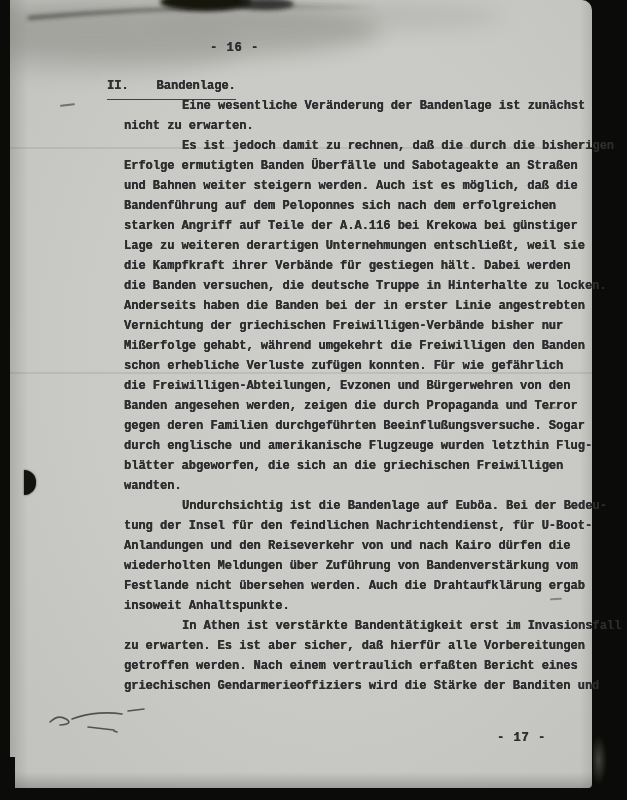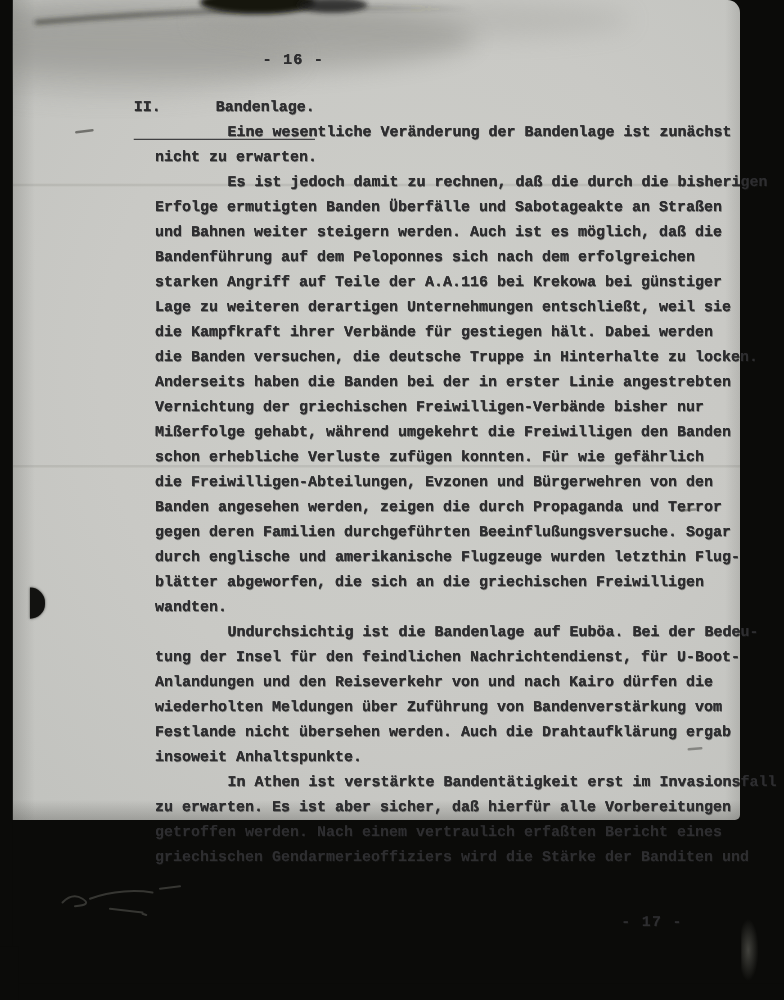--- a/index.html
+++ b/index.html
@@ -2,21 +2,21 @@
 <html style="--paper: #c9c9c5; --ink: #2e2e30; --scan-border: #0b0b09; --pencil: #44443f;"><head>
 <meta charset="utf-8">
 <style>
   html,body{margin:0;padding:0;}
   body{
     width:627px;height:800px;position:relative;overflow:hidden;
     background:var(--scan-border,#0b0b09);
     font-family:"Liberation Mono","DejaVu Sans Mono",monospace;
   }
   .page{
-    position:absolute;left:10px;top:0;width:582px;height:656px;
+    position:absolute;left:10px;top:0;width:582px;height:788px;
     background:
       linear-gradient(90deg, rgba(70,70,66,.20), rgba(0,0,0,0) 18px),
       linear-gradient(270deg, rgba(70,70,66,.14), rgba(0,0,0,0) 12px),
       linear-gradient(0deg, rgba(60,60,56,.28), rgba(0,0,0,0) 16px),
       radial-gradient(ellipse at 55% 45%, #cdcec9 0%, var(--paper,#c9c9c5) 55%, #c1c2be 100%);
     border-radius:0 10px 4px 0;
   }
   .bar{position:absolute;background:var(--scan-border,#0b0b09);}
   .bar-left{left:0;top:0;width:10px;height:800px;}
   .bar-left-step{left:0;top:757px;width:15px;height:43px;}
@@ -28,23 +28,23 @@
     color:var(--ink,#2e2e30);font-weight:700;font-size:12px;
     text-shadow:0 0 .5px rgba(30,30,32,.9), .3px .4px .5px rgba(30,30,32,.45);
     white-space:pre;
   }
   .pagenum-top{position:absolute;left:200px;top:38px;line-height:20px;letter-spacing:1px;}
   .pagenum-bottom{position:absolute;left:487px;top:728px;line-height:20px;letter-spacing:1px;}
   .heading{
     position:absolute;left:97px;top:76px;line-height:20px;
     display:flex;width:fit-content;
     border-bottom:1.6px solid rgba(40,40,42,.85);
-    padding-bottom:15px;
+    padding-bottom:3px;
   }
-  .heading .sect-title{margin-left:44px;}
+  .heading .sect-title{margin-left:28px;}
   .body-text{position:absolute;left:90px;top:96px;width:500px;}
   .line{height:20px;line-height:20px;margin-left:24px;}
   .line.indent{padding-left:58px;}
   .smudge-svg{position:absolute;left:0;top:0;pointer-events:none;}
   .punch-hole{
     position:absolute;left:14px;top:470px;width:12px;height:25px;
     background:#121210;border-radius:0 13px 13px 0 / 0 13px 13px 0;
     box-shadow:0 0 2px rgba(20,20,18,.8);
   }
   .punch-bump{

